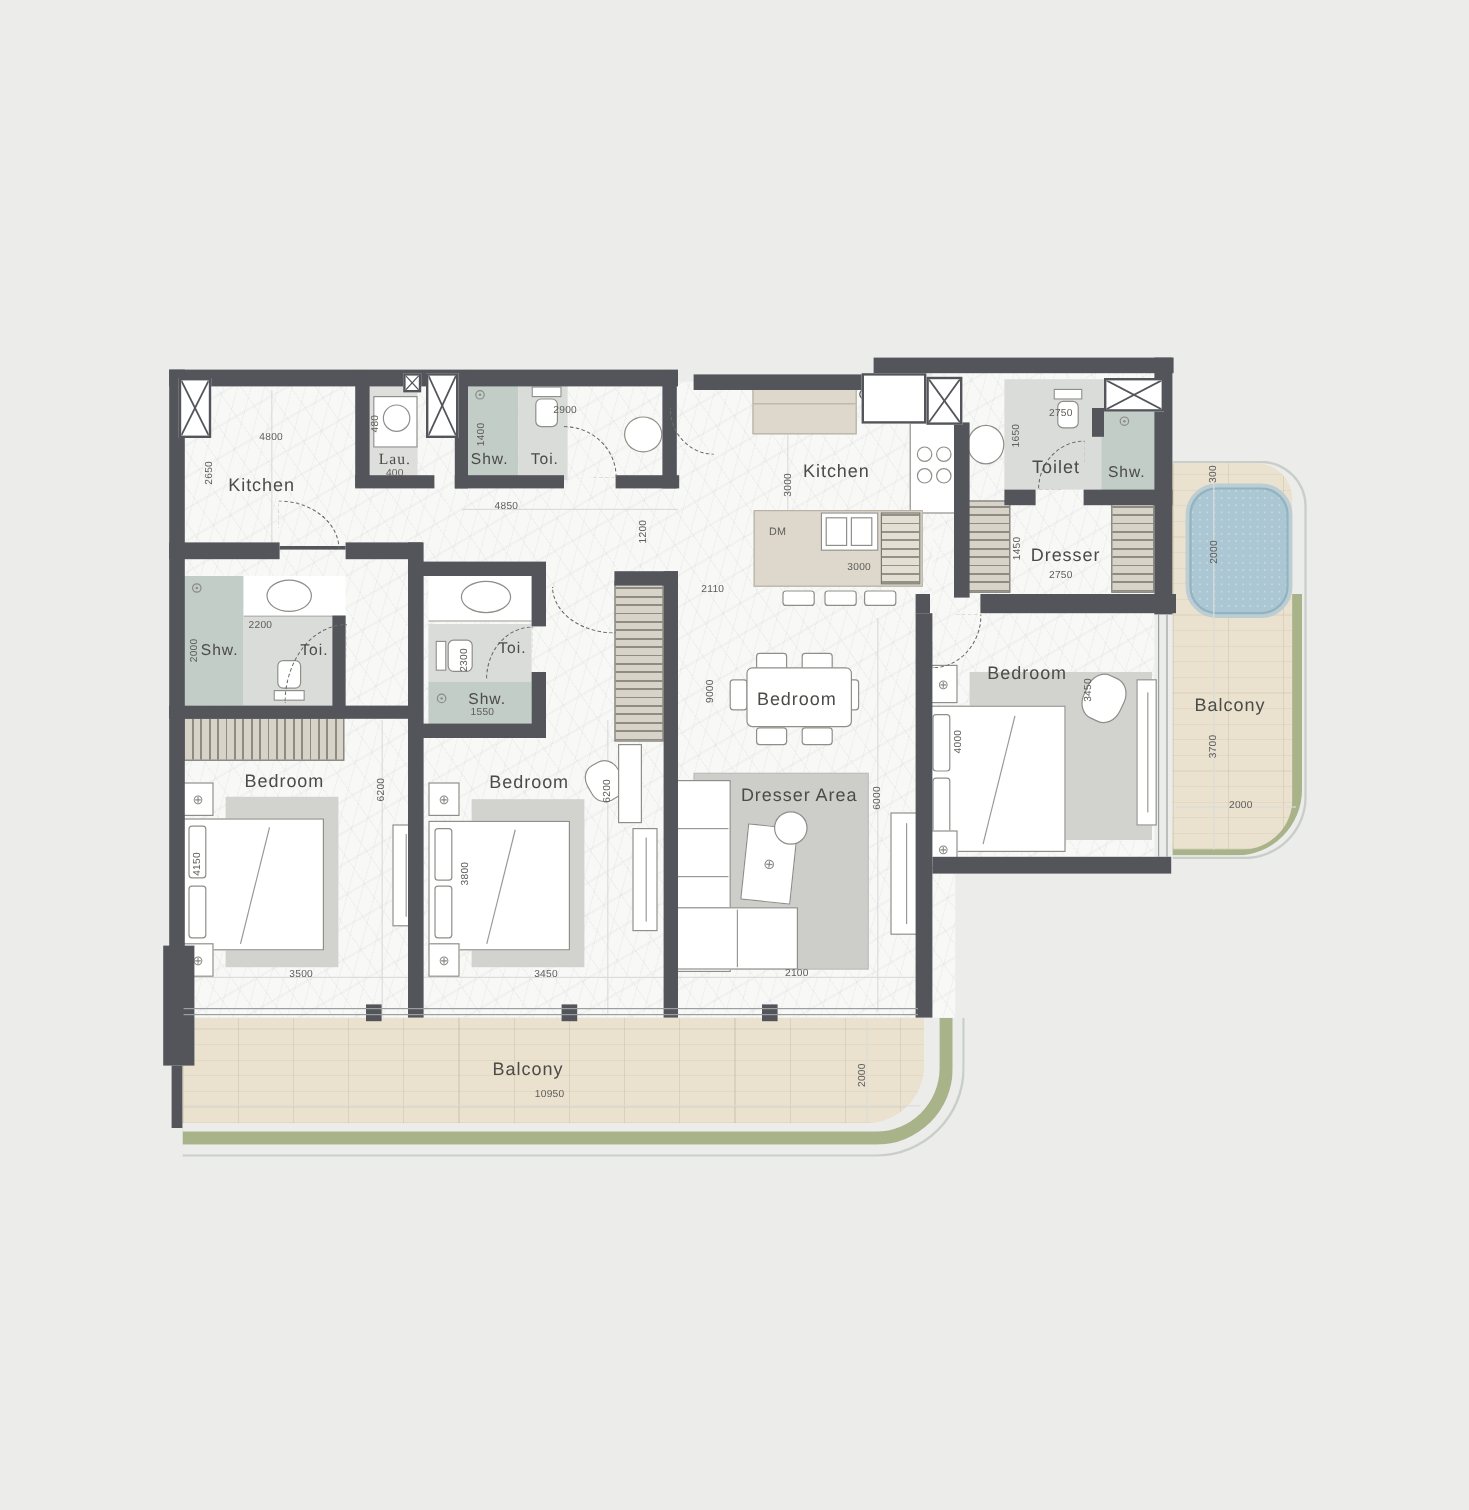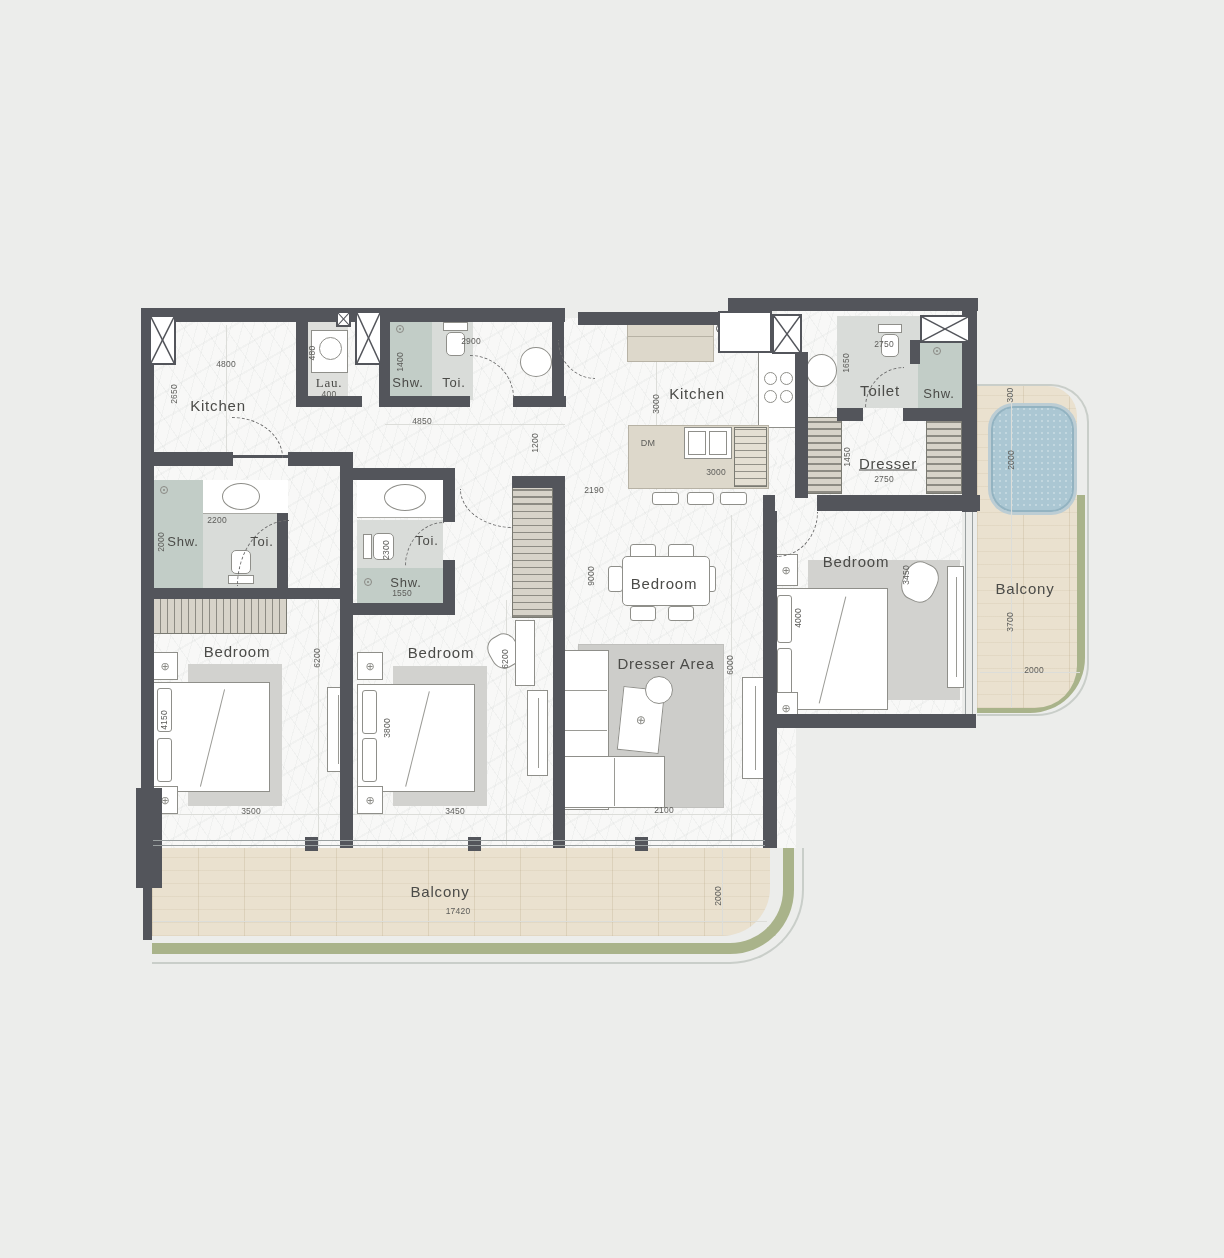--- a/index.html
+++ b/index.html
@@ -283,21 +283,21 @@
   <div class="arc" style="left:865px;top:367px;width:38px;height:40px;border-top:1.4px dashed #6e6e6e;border-left:1.4px dashed #6e6e6e;border-top-left-radius:100%;"></div>
   <div class="arc" style="left:777px;top:512px;width:40px;height:44px;border-bottom:1.4px dashed #6e6e6e;border-right:1.4px dashed #6e6e6e;border-bottom-right-radius:100%;"></div>
 
   <div class="lbl" style="left:218px;top:405px;">Kitchen</div>
   <div class="lbl sm" style="left:329px;top:383px;font-family:Liberation Serif, serif;">Lau.</div>
   <div class="lbl sm" style="left:408px;top:382px;">Shw.</div>
   <div class="lbl sm" style="left:454px;top:382px;">Toi.</div>
   <div class="lbl" style="left:697px;top:393px;">Kitchen</div>
   <div class="lbl" style="left:880px;top:390px;">Toilet</div>
   <div class="lbl sm" style="left:939px;top:393px;">Shw.</div>
-  <div class="lbl" style="left:888px;top:463px;text-decoration:underline;">Dresser</div>
+  <div class="lbl" style="left:888px;top:463px;">Dresser</div>
   <div class="lbl sm" style="left:183px;top:541px;">Shw.</div>
   <div class="lbl sm" style="left:262px;top:541px;">Toi.</div>
   <div class="lbl sm" style="left:427px;top:540px;">Toi.</div>
   <div class="lbl sm" style="left:406px;top:582px;">Shw.</div>
   <div class="lbl" style="left:664px;top:583px;">Bedroom</div>
   <div class="lbl" style="left:666px;top:663px;">Dresser Area</div>
   <div class="lbl" style="left:237px;top:651px;">Bedroom</div>
   <div class="lbl" style="left:441px;top:652px;">Bedroom</div>
   <div class="lbl" style="left:856px;top:561px;">Bedroom</div>
   <div class="lbl" style="left:440px;top:891px;">Balcony</div>
@@ -307,40 +307,40 @@
   <div class="dim" style="left:226px;top:364px;">4800</div>
   <div class="dim v" style="left:174px;top:394px;">2650</div>
   <div class="dim v" style="left:312px;top:353px;">480</div>
   <div class="dim" style="left:329px;top:394px;">400</div>
   <div class="dim v" style="left:400px;top:362px;">1400</div>
   <div class="dim" style="left:471px;top:341px;">2900</div>
   <div class="dim" style="left:422px;top:421px;">4850</div>
   <div class="dim v" style="left:535px;top:443px;">1200</div>
   <div class="dim v" style="left:656px;top:404px;">3000</div>
   <div class="dim" style="left:716px;top:472px;">3000</div>
-  <div class="dim" style="left:594px;top:490px;">2190</div>
+  <div class="dim" style="left:594px;top:490px;">2110</div>
   <div class="dim" style="left:884px;top:344px;">2750</div>
   <div class="dim v" style="left:846px;top:363px;">1650</div>
   <div class="dim v" style="left:847px;top:457px;">1450</div>
   <div class="dim" style="left:884px;top:479px;">2750</div>
   <div class="dim" style="left:217px;top:520px;">2200</div>
   <div class="dim v" style="left:161px;top:542px;">2000</div>
   <div class="dim v" style="left:386px;top:550px;">2300</div>
   <div class="dim" style="left:402px;top:593px;">1550</div>
   <div class="dim v" style="left:591px;top:576px;">9000</div>
   <div class="dim v" style="left:317px;top:658px;">6200</div>
   <div class="dim v" style="left:164px;top:720px;">4150</div>
   <div class="dim" style="left:251px;top:811px;">3500</div>
   <div class="dim v" style="left:505px;top:659px;">6200</div>
   <div class="dim v" style="left:387px;top:728px;">3800</div>
   <div class="dim" style="left:455px;top:811px;">3450</div>
   <div class="dim v" style="left:730px;top:665px;">6000</div>
   <div class="dim" style="left:664px;top:810px;">2100</div>
   <div class="dim v" style="left:798px;top:618px;">4000</div>
   <div class="dim v" style="left:906px;top:575px;">3450</div>
-  <div class="dim" style="left:458px;top:911px;">17420</div>
+  <div class="dim" style="left:458px;top:911px;">10950</div>
   <div class="dim v" style="left:718px;top:896px;">2000</div>
   <div class="dim v" style="left:1010px;top:395px;">300</div>
   <div class="dim v" style="left:1011px;top:460px;">2000</div>
   <div class="dim v" style="left:1010px;top:622px;">3700</div>
   <div class="dim" style="left:1034px;top:670px;">2000</div>
 
 </div>
 
 </body></html>

